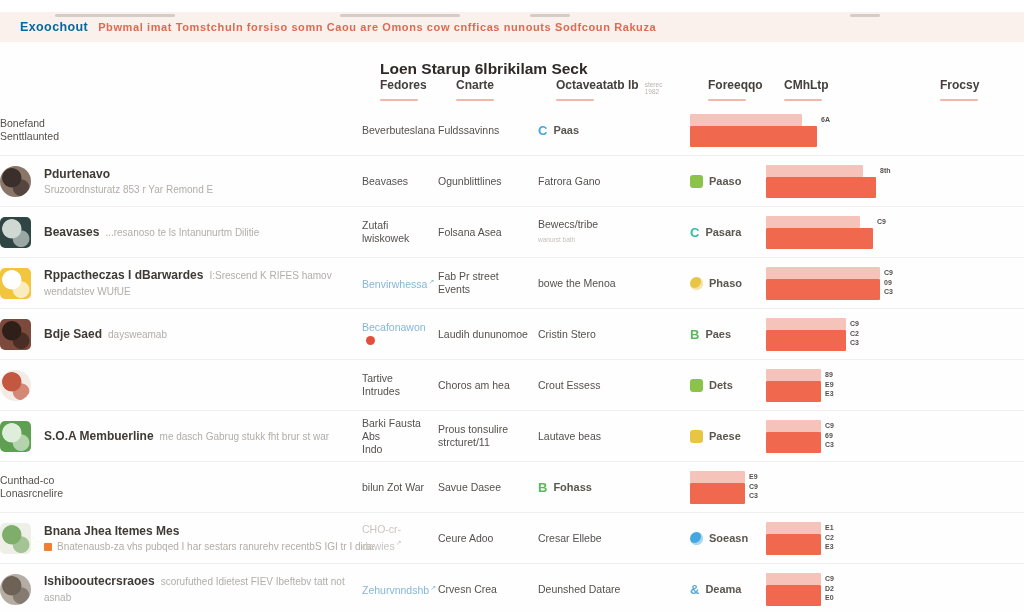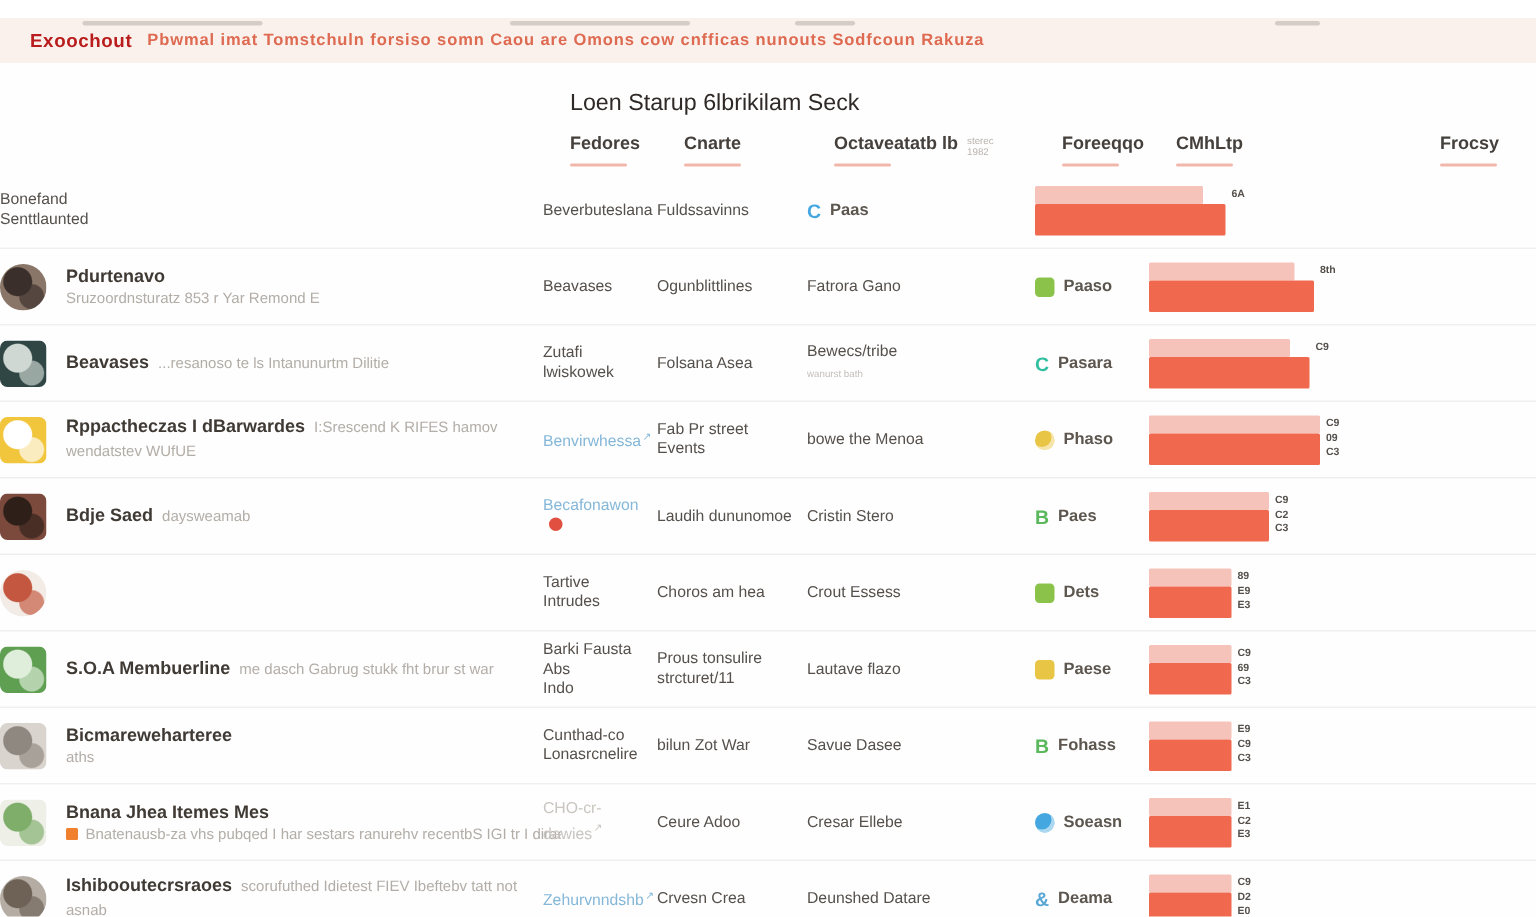--- a/index.html
+++ b/index.html
@@ -4,24 +4,24 @@
 <style>
   html,body{margin:0;padding:0;background:#fff;}
   body{font-family:"Liberation Sans",sans-serif;width:1024px;height:611px;overflow:hidden;position:relative;}
   .page{position:relative;width:1024px;height:611px;background:#fefefe;}
 
   
   .top-smudges{position:absolute;top:1px;left:0;width:100%;height:6px;}
   .top-smudges i{position:absolute;top:1px;height:3px;background:#8d8781;opacity:.35;border-radius:2px;}
 
   .banner{margin-top:12px;height:30px;background:#fbf1ec;display:flex;align-items:center;padding-left:20px;gap:10px;}
-  .banner .blabel{font-weight:700;font-size:12.5px;color:#b91c1c;letter-spacing:.4px;}
+  .banner .blabel{font-weight:700;font-size:12.5px;color:#0369a1;letter-spacing:.4px;}
   .banner .bmsg{font-weight:700;font-size:11px;color:#dd6a51;letter-spacing:.6px;white-space:nowrap;overflow:hidden;}
 
-  .title{font-size:15.5px;font-weight:400;color:#2f2a27;margin:18px 0 10px 380px;}
+  .title{font-size:15.5px;font-weight:700;color:#2f2a27;margin:18px 0 0 380px;}
 
   .grid{display:grid;grid-template-columns:362px 76px 100px 152px 76px 152px auto;padding-left:18px;align-items:center;}
   .header.grid{align-items:start;padding-bottom:4px;}
   .hcell{font-size:12px;font-weight:700;color:#45403c;}
   .hcell .under{width:38px;height:2px;background:#f2b7ab;margin-top:7px;border-radius:1px;}
   .hcell.h-detail{display:flex;gap:6px;}
   .hsub{font-size:6.5px;color:#b9b3ad;line-height:7px;padding-top:3px;font-weight:400;}
 
   .row{border-top:1px solid #f1efed;min-height:40px;padding:5px 0;}
   .rows .row:first-child{border-top:none;}
@@ -92,21 +92,21 @@
         <div>sterec</div>
           <div>1982</div>
       </div>
     </div>
     <div class="hcell">
       <span>Foreeqqo</span><div class="under"></div>
     </div>
     <div class="hcell">
       <span>CMhLtp</span><div class="under"></div>
     </div>
-    <div class="hcell" style="padding-left:4px;margin-left:20px;">
+    <div class="hcell" style="padding-left:4px;">
       <span>Frocsy</span><div class="under"></div>
     </div>
   </div>
 
   <div class="rows">
       <div class="grid row">
         <div class="cell-feat"><span>Bonefand<br>Senttlaunted</span></div>
         <div class="cell-charts">Beverbuteslana</div>
         <div class="cell-detail">Fuldssavinns</div>
         <div class="cell-foreign">
@@ -255,46 +255,39 @@
       </div>
       <div class="grid row">
         <div class="cell-main">
           <div class="avatar square" style="background: radial-gradient(circle at 38% 38%, rgb(223, 238, 218) 0px, rgb(223, 238, 218) 34%, rgba(0, 0, 0, 0) 37%), radial-gradient(circle at 68% 70%, rgba(223, 238, 218, 0.667) 0px, rgba(223, 238, 218, 0.667) 26%, rgba(0, 0, 0, 0) 29%), rgb(95, 159, 82);"></div>
           <div class="who">
             <div class="nameline"><span class="name">S.O.A Membuerline</span><span class="inline-desc">me dasch Gabrug stukk fht brur st war</span></div>
           </div>
         </div>
         <div class="cell-feat"><span>Barki Fausta Abs<br>Indo</span></div>
         <div class="cell-charts">Prous tonsulire<br>strcturet/11</div>
-        <div class="cell-detail">Lautave flazo</div>
+        <div class="cell-detail">Lautave beas</div>
         <div class="cell-foreign">
           <span class="ficon square" style="background: rgb(233, 197, 69);"></span>
           <span class="flabel">Paese</span>
         </div>
         <div class="cell-bars">
           <div class="bargroup">
             <div class="bar light" style="width: 55px;"></div>
             <div class="bar solid" style="width: 55px;"></div>
           </div>
           <div class="barlabels">
             <span>C9</span>
             <span>69</span>
             <span>C3</span>
           </div>
         </div>
         <div class="cell-freq"></div>
       </div>
       <div class="grid row">
-        <div class="cell-main">
-          <div class="avatar square" style="background: radial-gradient(circle at 38% 38%, rgb(143, 136, 128) 0px, rgb(143, 136, 128) 34%, rgba(0, 0, 0, 0) 37%), radial-gradient(circle at 68% 70%, rgba(143, 136, 128, 0.667) 0px, rgba(143, 136, 128, 0.667) 26%, rgba(0, 0, 0, 0) 29%), rgb(217, 212, 206);"></div>
-          <div class="who">
-            <div class="nameline"><span class="name">Bicmareweharteree</span></div>
-            <div class="desc">aths</div>
-          </div>
-        </div>
         <div class="cell-feat"><span>Cunthad-co<br>Lonasrcnelire</span></div>
         <div class="cell-charts">bilun Zot War</div>
         <div class="cell-detail">Savue Dasee</div>
         <div class="cell-foreign">
           <span class="ficon letter" style="color: rgb(92, 184, 92);">B</span>
           <span class="flabel">Fohass</span>
         </div>
         <div class="cell-bars">
           <div class="bargroup">
             <div class="bar light" style="width: 55px;"></div>

